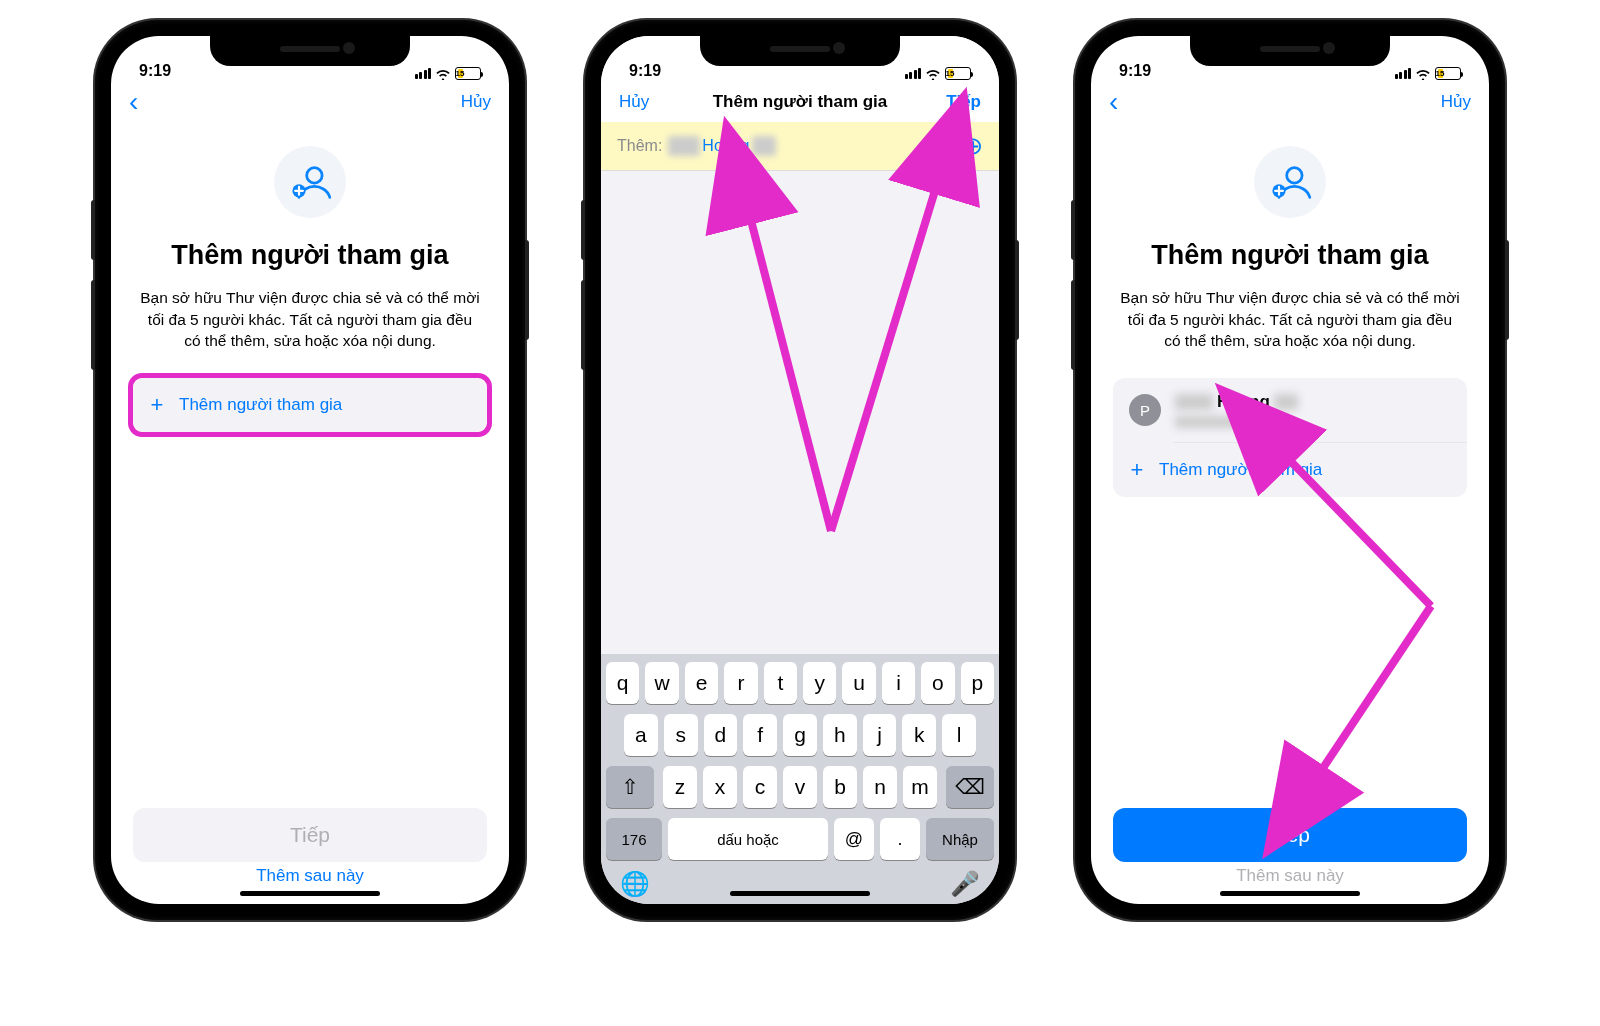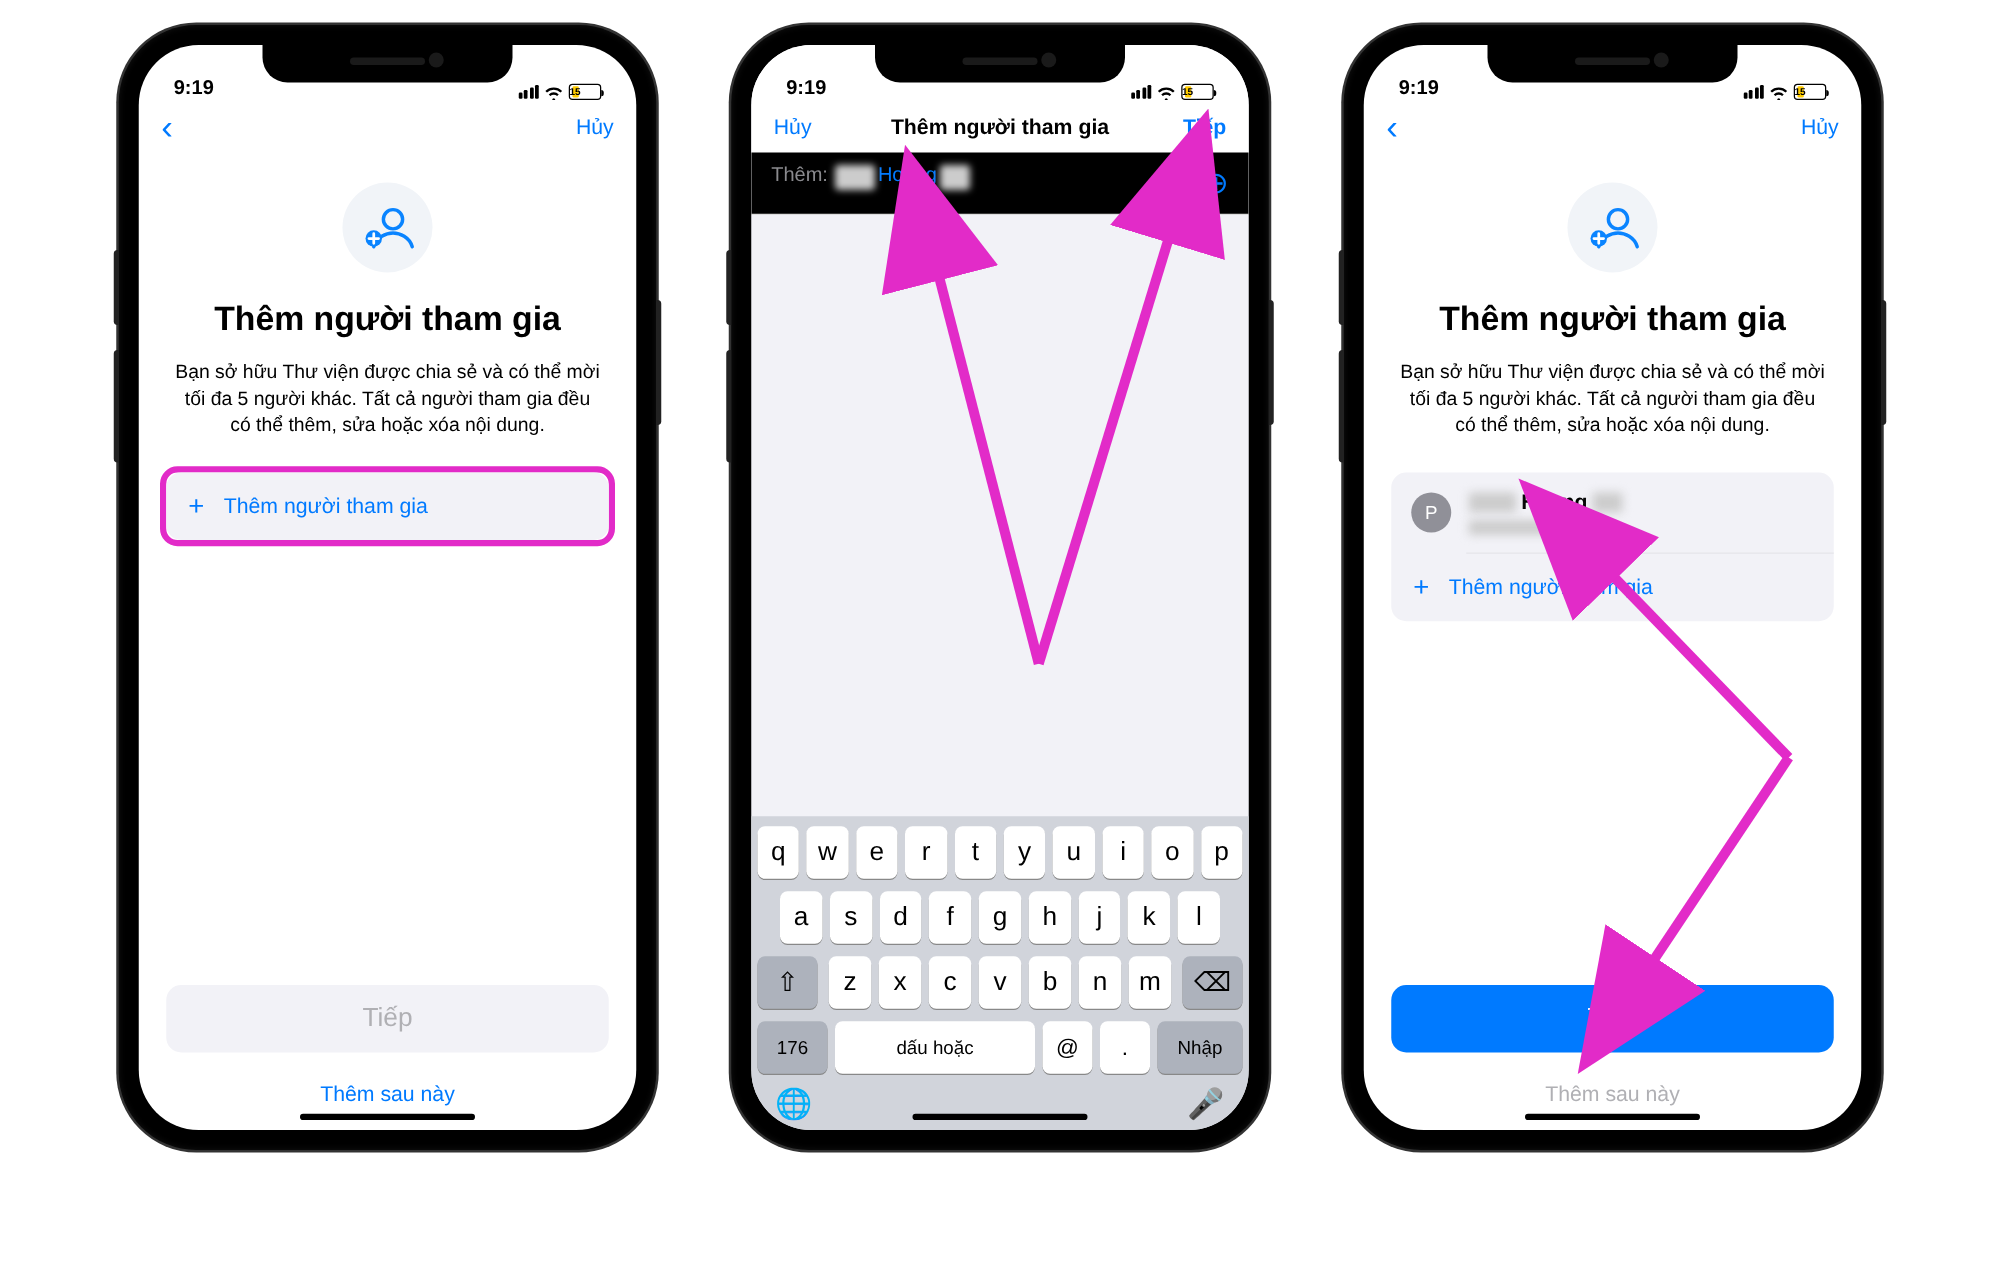--- a/index.html
+++ b/index.html
@@ -57,25 +57,25 @@
     .row.black{color:#000;}
     .plus{font-size:22px;font-weight:300;width:16px;text-align:center;}
     .avatar-badge{width:32px;height:32px;border-radius:50%;background:#909098;color:#fff;display:flex;align-items:center;justify-content:center;font-size:15px;font-weight:500;}
     .blur{filter:blur(4px);background:#ccc;color:transparent;border-radius:2px;display:inline-block;}
     .sep{height:1px;background:#e5e5ea;margin-left:60px;}
     .highlight-box{border:5px solid #e22bc8;border-radius:14px;margin:-5px;}
     .footer{padding:10px 22px 18px;text-align:center;}
     .primary-btn{width:100%;padding:15px;border-radius:12px;font-size:21px;font-weight:500;border:none;}
     .primary-btn.disabled{background:#f2f2f7;color:#b0b0b4;}
     .primary-btn.blue{background:#007aff;color:#fff;}
-    .skip{color:#007aff;font-size:17px;margin-top:24px;display:block;}
+    .skip{color:#007aff;font-size:17px;margin-top:4px;display:block;}
     .skip.disabled{color:#b0b0b4;}
     .home-ind{position:absolute;bottom:8px;left:50%;transform:translateX(-50%);width:140px;height:5px;background:#000;border-radius:3px;}
     
-    .search-row{display:flex;padding:10px 16px;background:#000000;border-bottom:1px solid #ddd;font-size:16px;}
+    .search-row{display:flex;align-items:center;padding:10px 16px;background:#fef9c3;border-bottom:1px solid #ddd;font-size:16px;}
     .search-label{color:#8a8a8e;margin-right:6px;}
     .chip-blur{width:32px;height:20px;background:#ccc;filter:blur(3px);border-radius:3px;margin-right:2px;}
     .chip-name{color:#007aff;}
     .chip-blur2{width:24px;height:20px;background:#ccc;filter:blur(3px);border-radius:3px;margin-left:2px;}
     .add-circle{margin-left:auto;color:#007aff;font-size:24px;}
     
     .keyboard{background:#d1d4db;padding:8px 5px 6px;}
     .krow{display:flex;justify-content:center;gap:6px;margin-bottom:10px;}
     .key{background:#fff;border-radius:6px;height:42px;flex:1;display:flex;align-items:center;justify-content:center;font-size:21px;box-shadow:0 1px 0 #888;max-width:34px;}
     .key.wide{max-width:48px;background:#adb2bc;}

